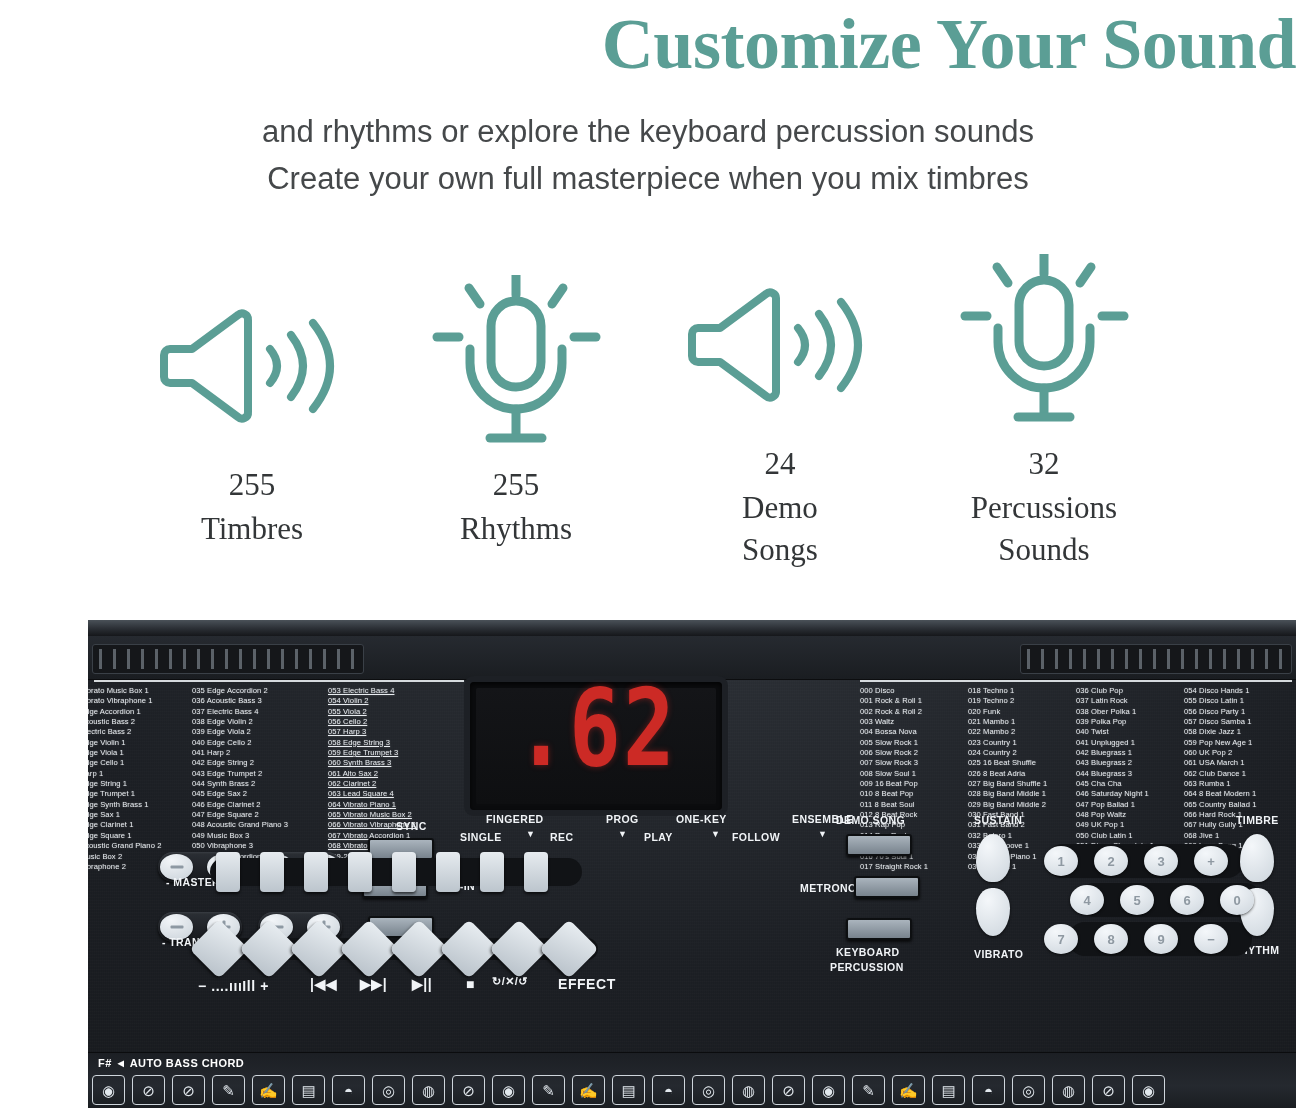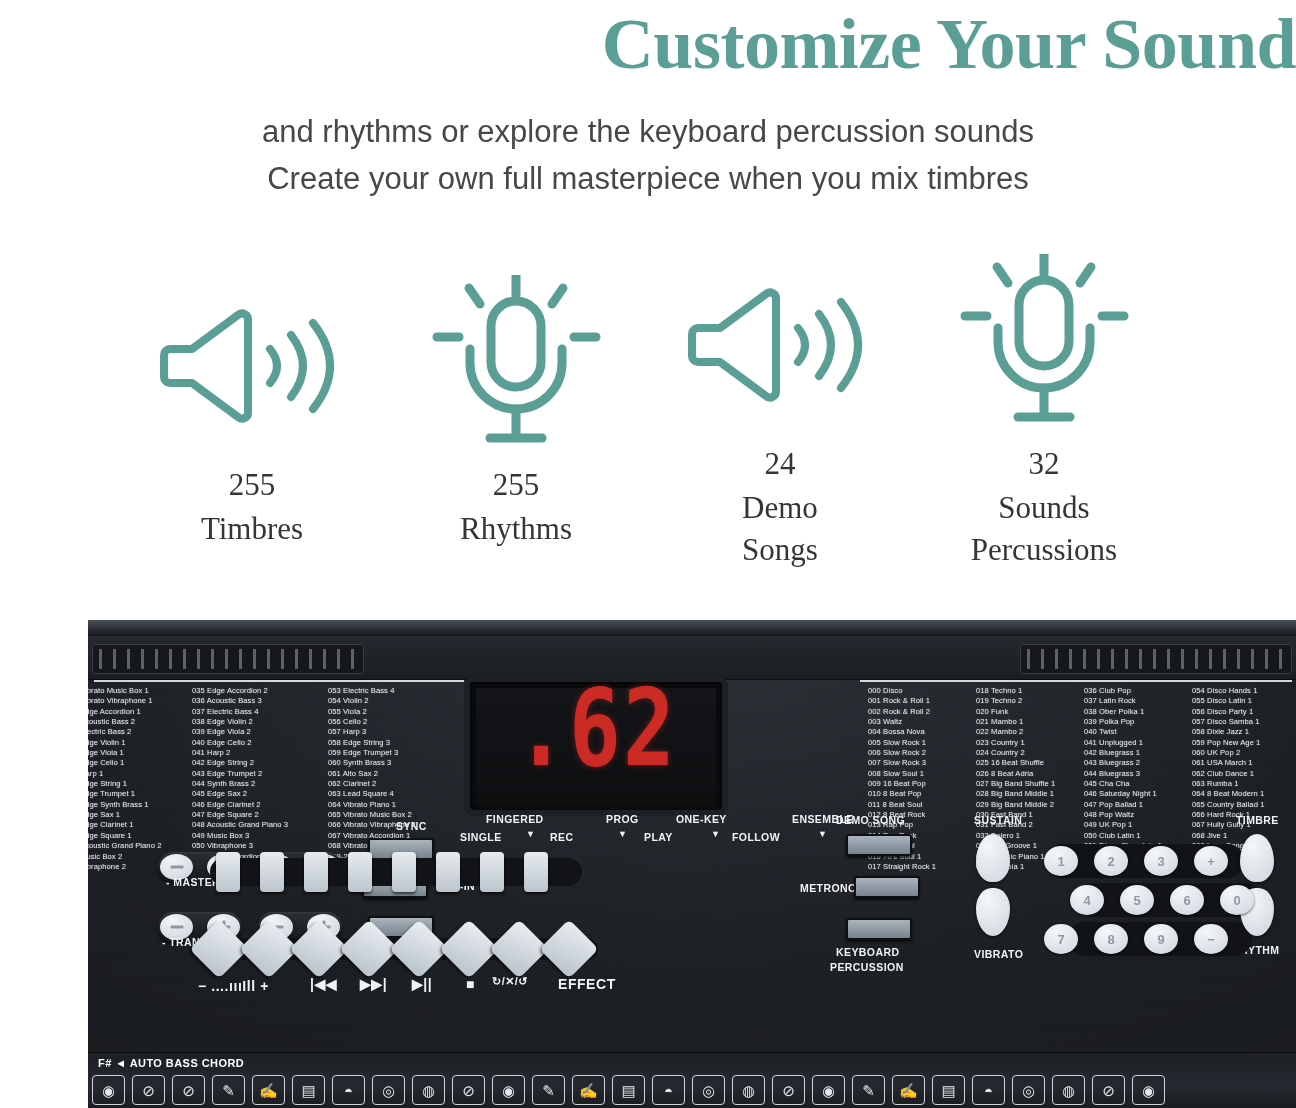--- a/index.html
+++ b/index.html
@@ -100,24 +100,24 @@
   .list-strip { position:absolute; top:60px; font-size:7.6px; color:#e9edf1;
     font-family:"Liberation Sans", sans-serif; letter-spacing:.01em; }
   .list-strip .rule { height:2px; background:#e9edf1; margin-bottom:4px; opacity:.9; }
   .cols { display:flex; }
   .col { white-space:nowrap; }
   .col div { line-height: 10.35px; text-shadow: 0 0 2px rgba(255,255,255,.25); }
 
   .timbre-list { left: 6px; width: 370px; }
   .timbre-list .col:nth-child(1){ width:112px; margin-left:-14px; }
   .timbre-list .col:nth-child(2){ width:136px; }
-  .timbre-list .col:nth-child(3){ width:130px; }
+  .timbre-list .col:nth-child(3){ width:130px;text-decoration:underline; }
 
   .rhythm-list { left: 772px; width: 432px; }
-  .rhythm-list .col{ width:108px;margin-left:8px; }
+  .rhythm-list .col{ width:108px; }
 
   
   .led-bezel {
     position:absolute; left:382px; top:62px; width:252px; height:128px;
     background:#0b0c0e;
     border-radius:4px;
     box-shadow: 0 0 0 6px #1d2025, 0 2px 5px rgba(0,0,0,.8) inset;
   }
   .led-screen{
     position:absolute; inset:6px;
@@ -326,22 +326,22 @@
           <path d="M61 163 h52"></path>
           <path d="M87 0 v20"></path>
           <path d="M40 13 l11 16"></path>
           <path d="M134 13 l-11 16"></path>
           <path d="M8 62 h22"></path>
           <path d="M145 62 h22"></path>
         </svg>
       </div>
       <div class="num">32</div>
       <div class="cap">
+        <div>Percussions</div>
         <div>Sounds</div>
-        <div>Percussions</div>
       </div>
     </div>
 
   </div>
 
   <div class="kbd-wrap">
     <div class="kbd">
       <div class="noise"></div>
       <div class="top-trim"></div>
       <div class="body-top"></div>

